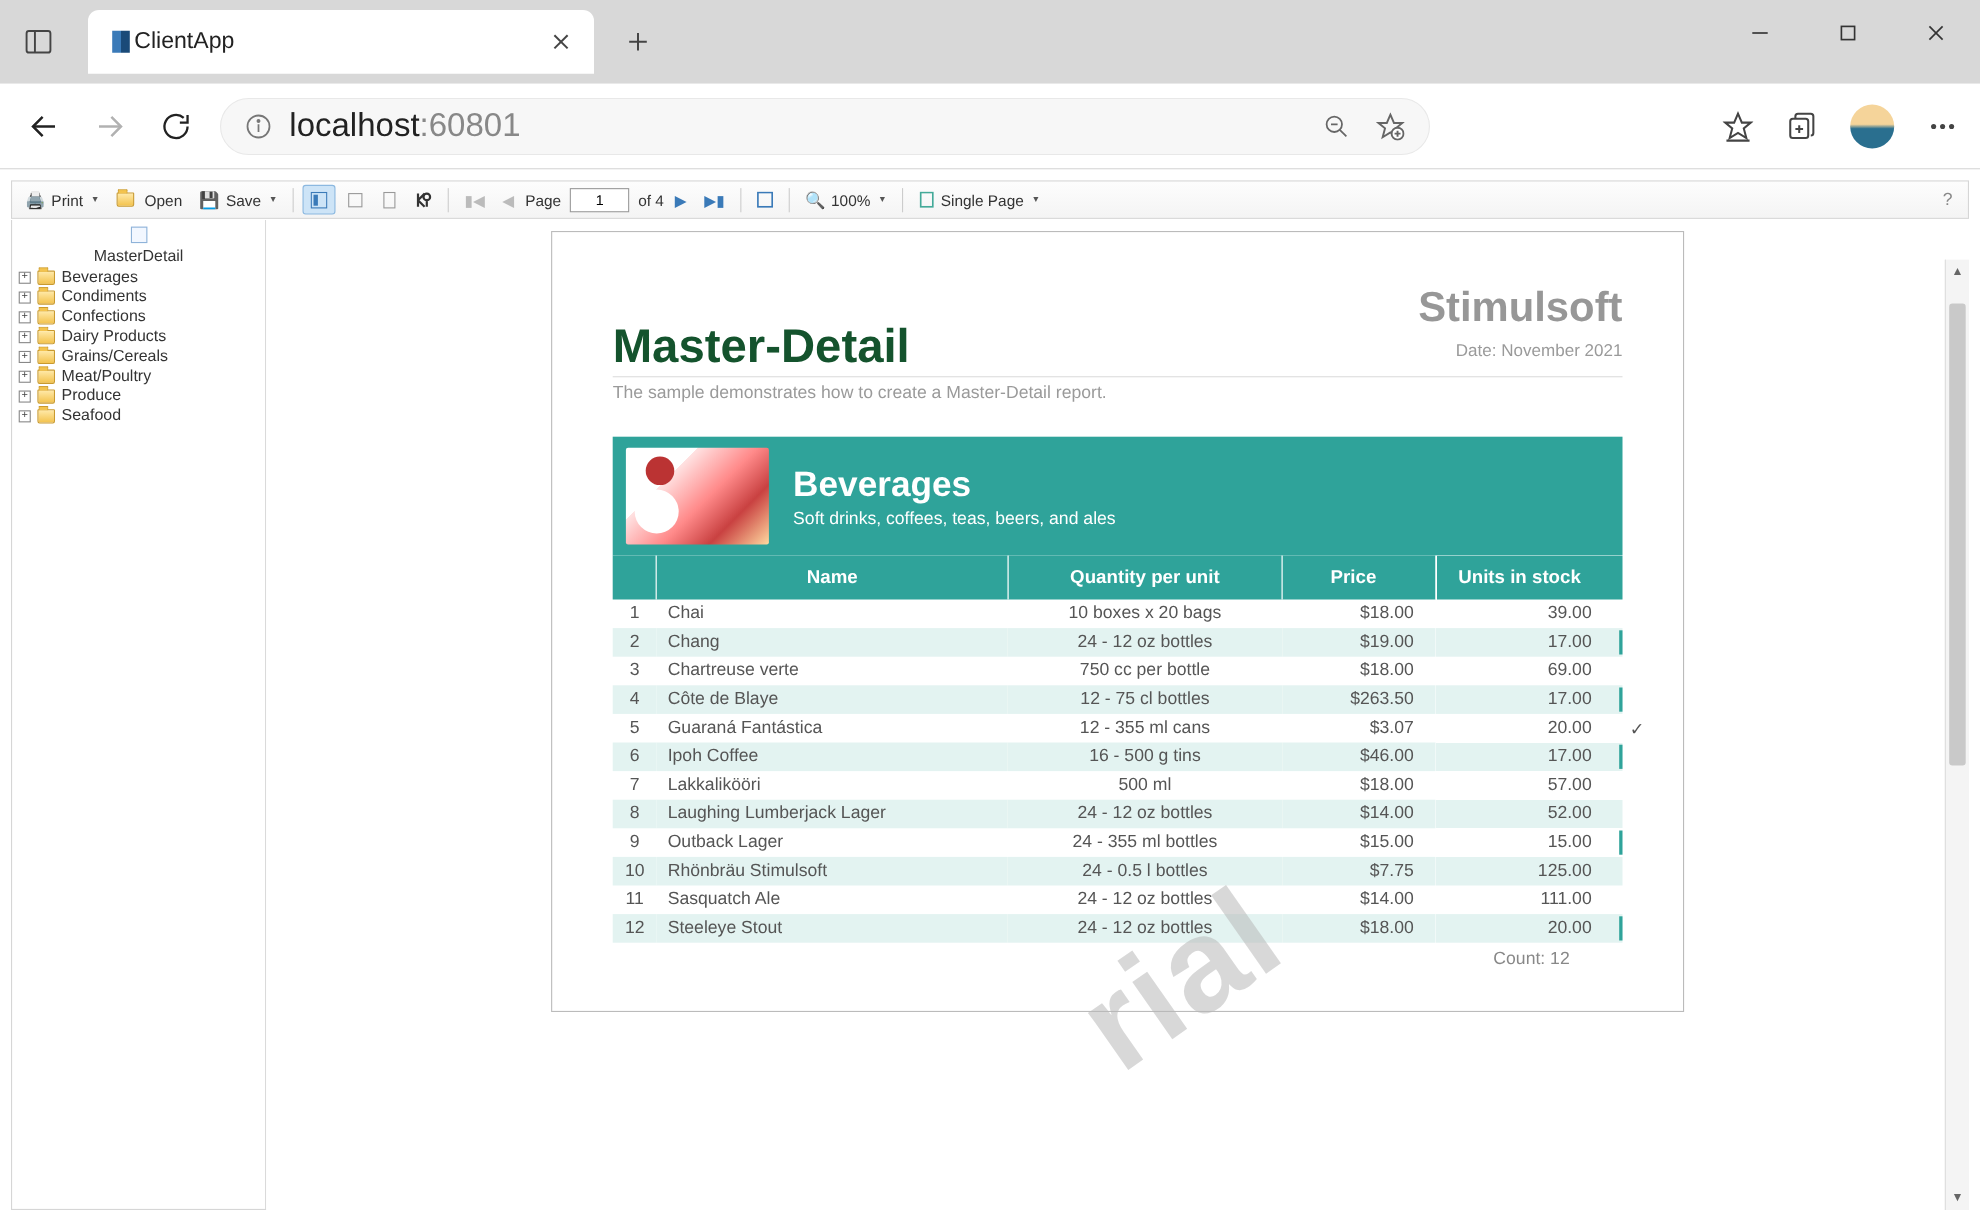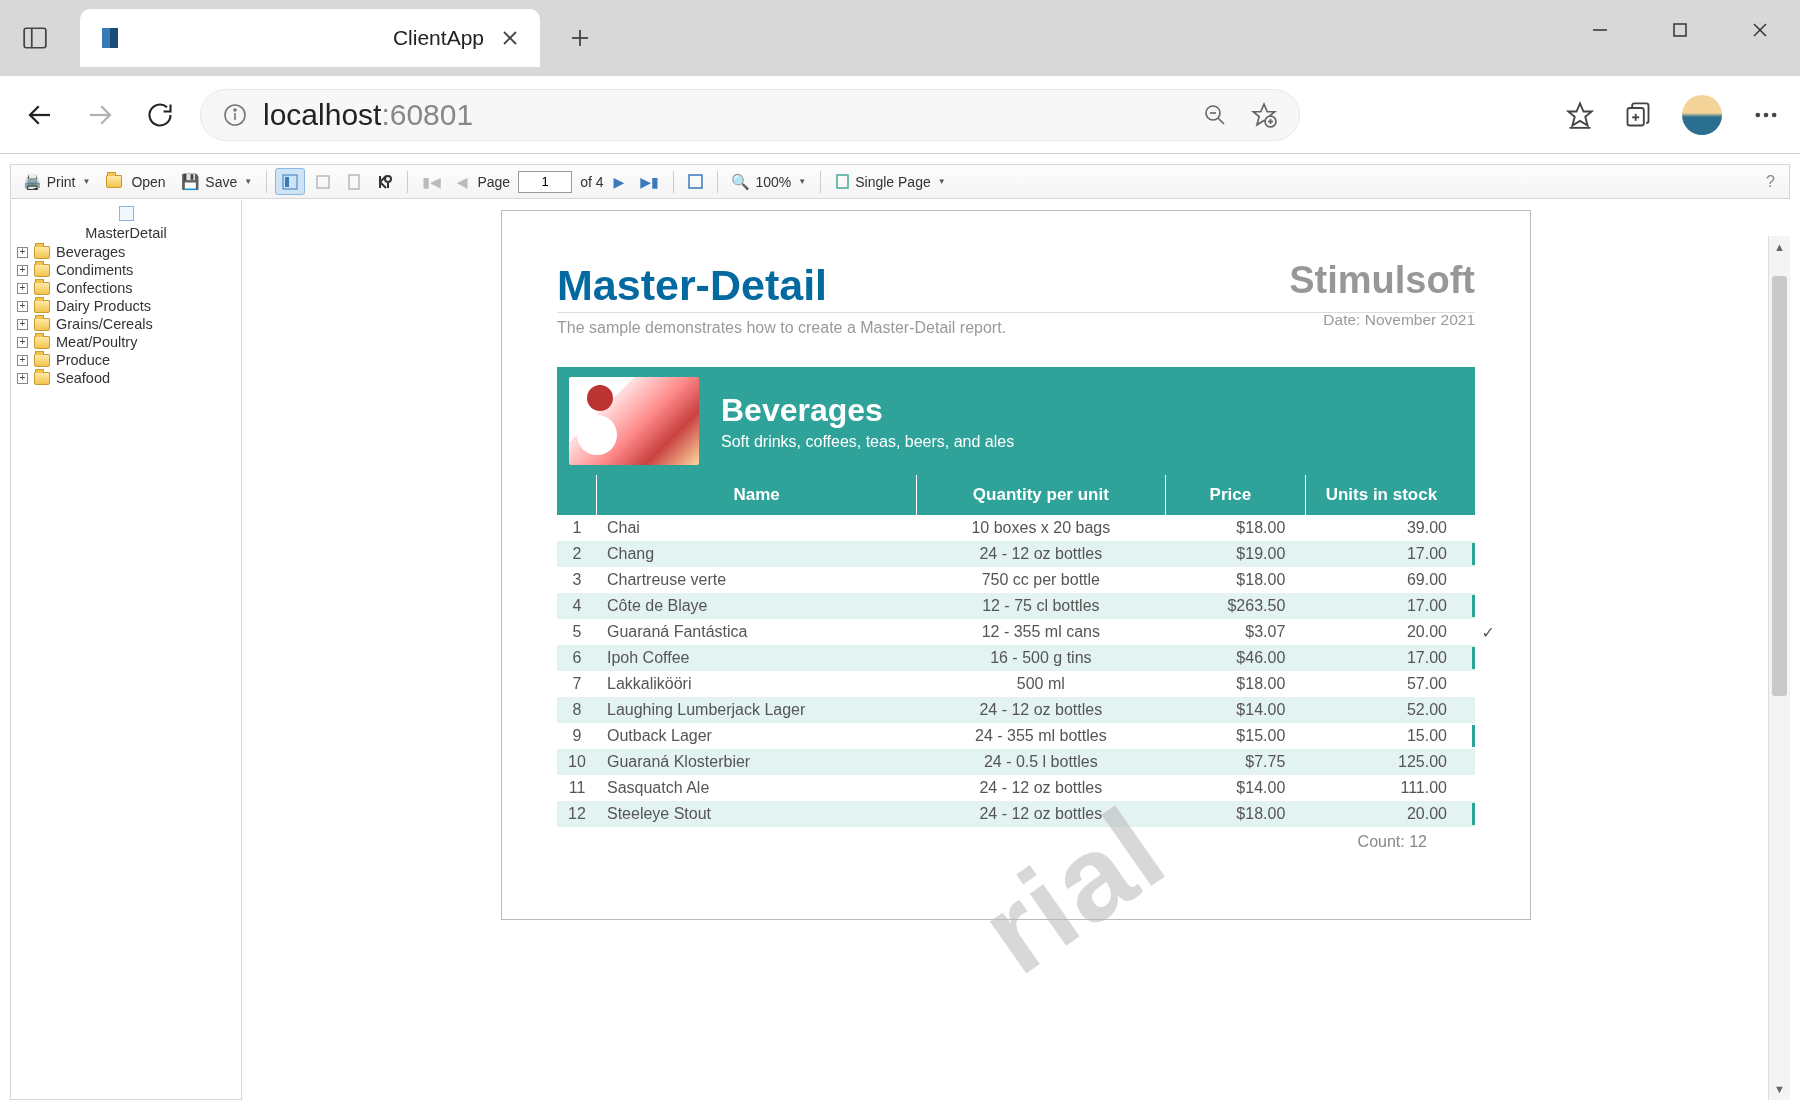--- a/index.html
+++ b/index.html
@@ -2,21 +2,21 @@
 <html><head>
 <meta charset="utf-8">
 <style>
 * { margin: 0; padding: 0; box-sizing: border-box; font-family: "Segoe UI", Arial, sans-serif; }
 body { background: #e0e0e0; width: 1800px; height: 1100px; overflow: hidden; }
 
 
 .browser-chrome { background: #d8d8d8; height: 76px; display: flex; align-items: flex-end; padding-left: 10px; }
 .tab-strip { display: flex; align-items: center; height: 76px; width: 100%; position: relative; }
 .side-panel-btn { width: 50px; height: 50px; display: flex; align-items: center; justify-content: center; margin-right: 20px; cursor: pointer; }
-.tab { background: #fff; border-radius: 10px 10px 0 0; height: 58px; width: 460px; display: flex; align-items: center; padding: 0 18px; gap: 14px; position: relative; text-align: right; }
+.tab { background: #fff; border-radius: 10px 10px 0 0; height: 58px; width: 460px; display: flex; align-items: center; padding: 0 18px; position: relative; }
 .tab-icon { width: 24px; height: 24px; }
 .tab-title { font-size: 21px; color: #222; flex: 1; }
 .tab-close { font-size: 22px; color: #444; cursor: pointer; padding: 4px; }
 .new-tab { font-size: 30px; color: #444; margin-left: 20px; cursor: pointer; padding: 6px 10px; }
 .window-controls { position: absolute; right: 0; top: 0; display: flex; height: 60px; }
 .win-btn { width: 80px; display: flex; align-items: center; justify-content: center; cursor: pointer; font-size: 18px;}
 
 
 .addr-row { background: #fff; height: 78px; display: flex; align-items: center; padding: 0 20px; gap: 20px; border-bottom: 1px solid #d0d0d0;}
 .nav-btn { width: 40px; height: 40px; display: flex; align-items: center; justify-content: center; cursor: pointer; }
@@ -49,21 +49,21 @@
 .tree-root { display:flex; align-items:center; gap:4px; padding:2px 0;flex-direction:column;}
 .tree-root-icon { width:15px; height:15px; background:#f2f7ff; border:1px solid #8fb3d9;}
 .tree-item { display: flex; align-items: center; gap: 2px; padding: 1px 0; cursor: pointer;}
 .tree-expand { width: 11px; height: 11px; border: 1px solid #888; display: flex; align-items: center; justify-content: center; font-size: 10px; line-height: 1; color: #444; margin-right: 4px; background:#fff;}
 .folder-icon { width: 16px; height: 13px; background: linear-gradient(#ffe9a8,#f3c34e); border:1px solid #c99a2e; border-radius: 1px 1px 2px 2px; margin-right: 4px; position:relative;}
 .folder-icon::before{content:"";position:absolute;top:-4px;left:0;width:7px;height:3px;background:#f3c34e;border:1px solid #c99a2e;border-bottom:none;border-radius:1px 1px 0 0;}
 
 
 .page-scroll { flex: 1; overflow: auto; background: #fff; position: relative; padding-bottom:40px;}
 .report-page { width: 1030px; margin: 10px auto 0; border: 1px solid #bbb; background: #fff; min-height: 710px; padding: 50px 55px 30px; position: relative;}
-.rpt-title { font-size: 43px; color: #0369a1; font-weight: 600; }
+.rpt-title { font-size: 43px; color: #14532d; font-weight: 600; margin-top: 30px; }
 .rpt-brand { position:absolute; right:55px; top:48px; font-size: 38px; font-weight: 700; color: #979797;}
 .rpt-subtitle { font-size: 16px; color: #9a9a9a; border-top: 1px solid #ddd; padding-top:6px; margin-top:2px;}
 .rpt-date { position:absolute; right:55px; top:100px; font-size:15.5px; color:#9a9a9a;}
 
 .cat-header { background: #2fa39a; margin-top: 30px; height: 108px; display: flex; align-items: center; gap: 22px; padding: 0 12px;}
 .cat-img { width: 130px; height: 88px; background: linear-gradient(135deg,#fff 0%,#fff 30%,#ffe2e2 30%,#ff8a8a 55%,#c94141 75%,#ffd9a0 100%); border-radius:2px; position:relative;}
 .cat-img::before{ content:""; position:absolute; left:18px; top:8px; width:26px; height:26px; background:#b33; border-radius:50%;}
 .cat-img::after{ content:""; position:absolute; left:8px; top:38px; width:40px; height:40px; background:#fff; border-radius:50%;}
 .cat-text { color: #fff; }
 .cat-name { font-size: 32px; font-weight: 700; }
@@ -433,21 +433,21 @@
                 </tr>
                 <tr class="">
                   <td class="col-idx">9</td>
                   <td class="col-name">Outback Lager</td>
                   <td class="col-qty">24 - 355 ml bottles</td>
                   <td class="col-price">$15.00</td>
                   <td class="col-stock">15.00<span class="stock-edge"></span></td>
                 </tr>
                 <tr class="even">
                   <td class="col-idx">10</td>
-                  <td class="col-name">Guaraná Klosterbier</td>
+                  <td class="col-name">Rhönbräu Stimulsoft</td>
                   <td class="col-qty">24 - 0.5 l bottles</td>
                   <td class="col-price">$7.75</td>
                   <td class="col-stock">125.00</td>
                 </tr>
                 <tr class="">
                   <td class="col-idx">11</td>
                   <td class="col-name">Sasquatch Ale</td>
                   <td class="col-qty">24 - 12 oz bottles</td>
                   <td class="col-price">$14.00</td>
                   <td class="col-stock">111.00</td>

